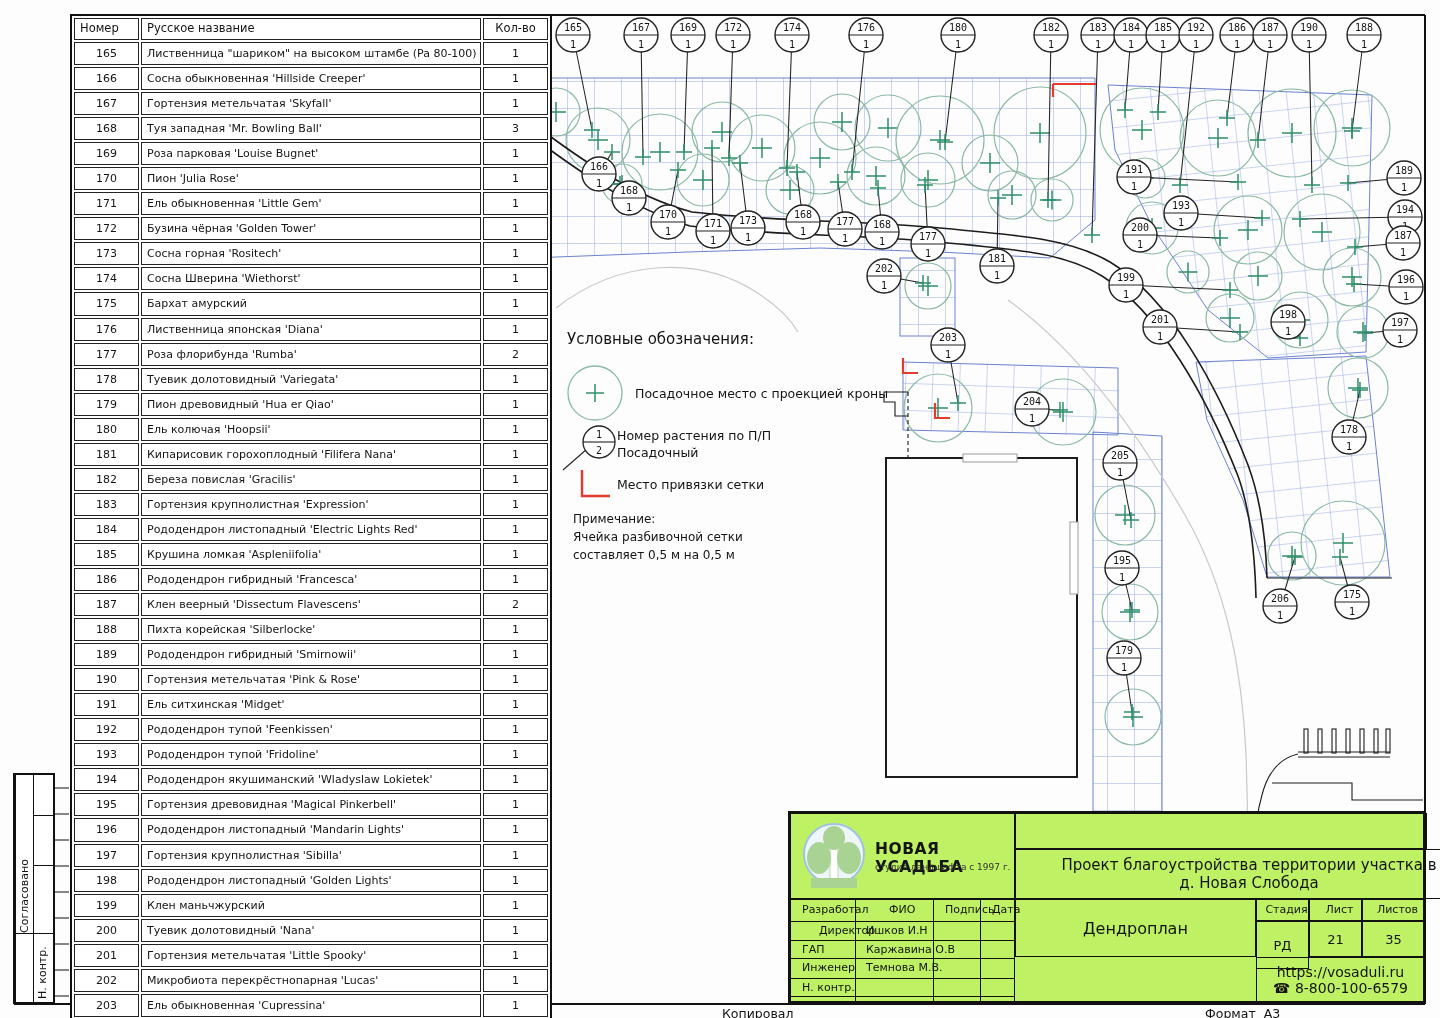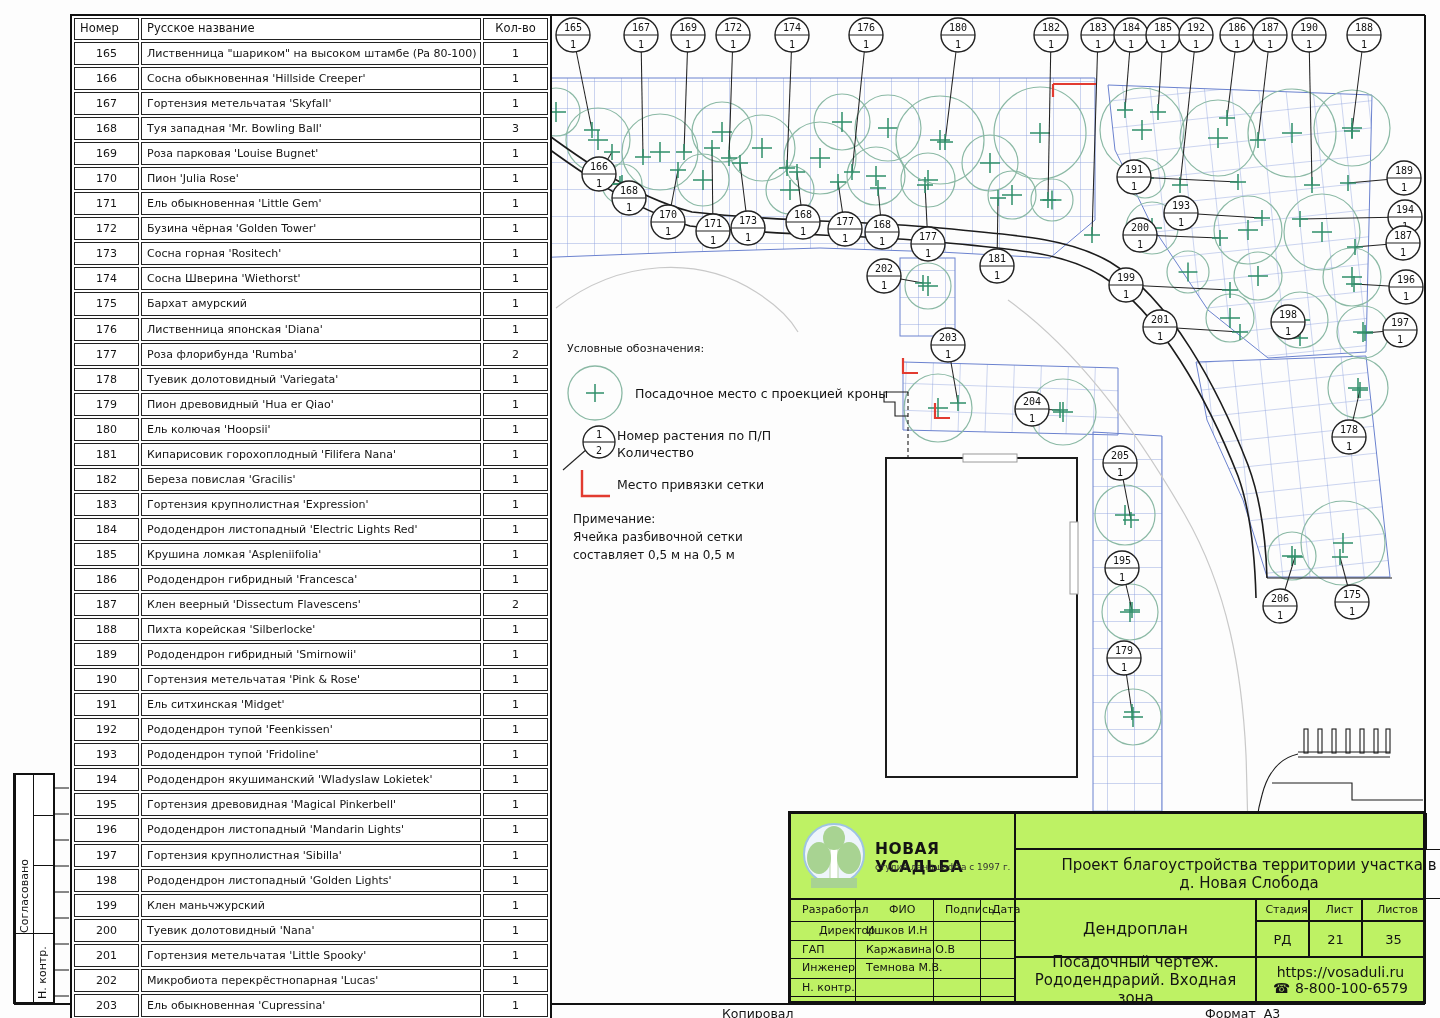--- a/index.html
+++ b/index.html
@@ -14,21 +14,21 @@
   #plant-table th,#plant-table td{border:1px solid #222;font-weight:normal;
     font-size:11px;line-height:1;padding:0 5px;height:21.05px;
     overflow:hidden;white-space:nowrap;}
   #plant-table th{height:20px;text-align:left;font-size:11.5px;}
   #plant-table .c-num{width:53px;text-align:center;}
   #plant-table .c-name{width:328px;text-align:left;}
   #plant-table .c-qty{width:53px;text-align:center;}
   #plant-table th.c-num{text-align:left;}
 
   
-  .legend-title{font-size:11px;margin-top:12px;}
+  .legend-title{font-size:15px;}
   .legend-label{font-size:12.5px;white-space:nowrap;}
   .note-line{font-size:12px;}
 
   
   #side-strip{left:14px;top:773px;width:41px;height:231px;border:2px solid #111;box-sizing:border-box;background:#fff;}
   .vtext{writing-mode:vertical-rl;transform:rotate(180deg);font-size:11px;white-space:nowrap;}
 
   
   #title-block{left:788px;top:811px;width:637px;height:192px;border:2px solid #111;
     box-sizing:border-box;background:#bef264;}
@@ -809,21 +809,21 @@
   <div class="abs legend-label" style="left:635px;top:386px">Посадочное место с проекцией кроны</div>
 
   <svg class="abs" style="left:560px;top:418px" width="60" height="60">
     <line x1="3" y1="52" x2="27" y2="31" stroke="#222" stroke-width="1.1"></line>
     <circle cx="39" cy="24" r="16" fill="#fff" stroke="#222" stroke-width="1.3"></circle>
     <line x1="23" y1="24" x2="55" y2="24" stroke="#222" stroke-width="1.1"></line>
     <text x="39" y="20" class="cotext">1</text>
     <text x="39" y="36" class="cotext">2</text>
   </svg>
   <div class="abs legend-label" style="left:617px;top:428px">Номер растения по П/П</div>
-  <div class="abs legend-label" style="left:617px;top:445px">Количество</div>
+  <div class="abs legend-label" style="left:617px;top:445px">Посадочный</div>
 
   <svg class="abs" style="left:576px;top:468px" width="40" height="36">
     <path d="M6,2 V28 H34" fill="none" stroke="#e23b30" stroke-width="2.4"></path>
   </svg>
   <div class="abs legend-label" style="left:617px;top:477px">Место привязки сетки</div>
 
   <div class="abs note-line" style="left:573px;top:512px">Примечание:</div>
   <div class="abs note-line" style="left:573px;top:530px">Ячейка разбивочной сетки</div>
   <div class="abs note-line" style="left:573px;top:548px">составляет 0,5 м на 0,5 м</div>
 </div>
@@ -887,36 +887,30 @@
   </div>
   <div class="cell center" style="left:466px;top:86px;width:53px;height:22px">
     <span class="tb-small">Стадия</span>
     </div>
   <div class="cell center" style="left:519px;top:86px;width:53px;height:22px">
     <span class="tb-small">Лист</span>
     </div>
   <div class="cell center" style="left:572px;top:86px;width:63px;height:22px">
     <span class="tb-small">Листов</span>
     </div>
-  <div class="cell center" style="left:466px;top:108px;width:53px;height:36px">
+  <div class="cell center" style="left:466px;top:108px;width:53px;height:48px">
     <span class="tb-mid">РД</span>
     </div>
   <div class="cell center" style="left:519px;top:108px;width:53px;height:36px">
     <span class="tb-mid">21</span>
     </div>
   <div class="cell center" style="left:572px;top:108px;width:63px;height:36px">
     <span class="tb-mid">35</span>
     </div>
 
-  <div class="cell center" style="left:225px;top:144px;width:241px;height:46px">
-    <div>
-      <div class="tb-big">Посадочный чертеж.</div>
-      <div class="tb-big">Рододендрарий. Входная зона</div>
-    </div>
-  </div>
   <div class="cell center" style="left:466px;top:144px;width:169px;height:46px">
     <div>
       <div style="font-size:14px">https://vosaduli.ru</div>
       <div style="font-size:14px">
         <span>☎</span>
         <span>8-800-100-6579</span>
       </div>
     </div>
   </div>
 </div>

